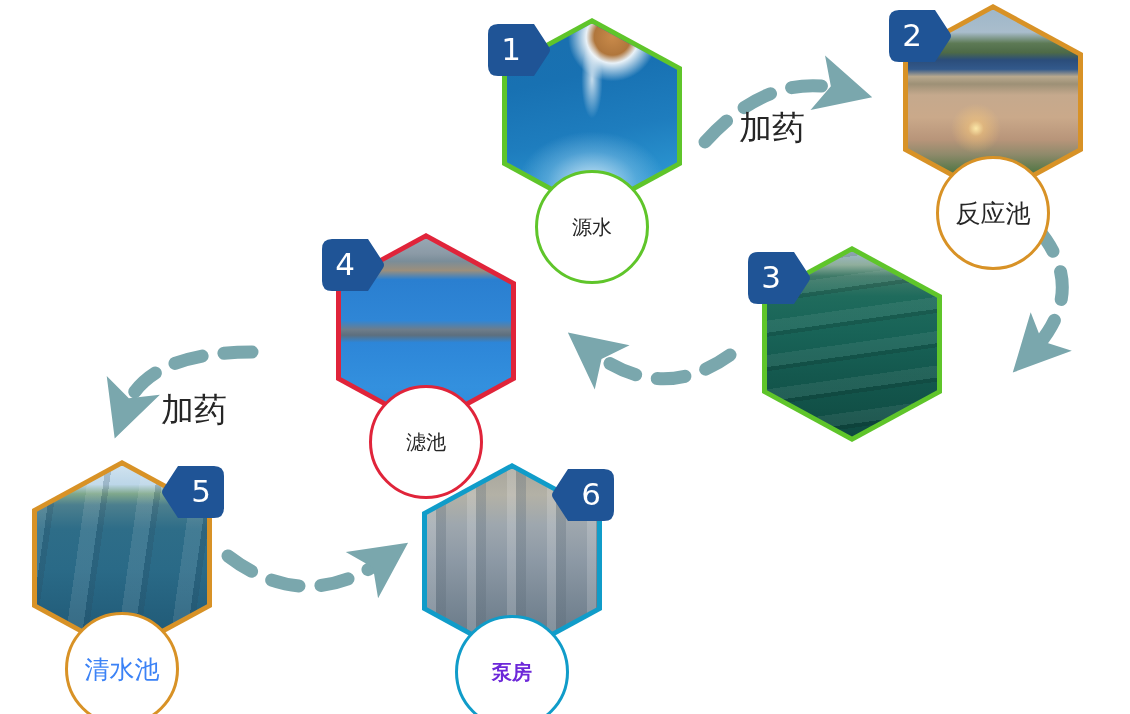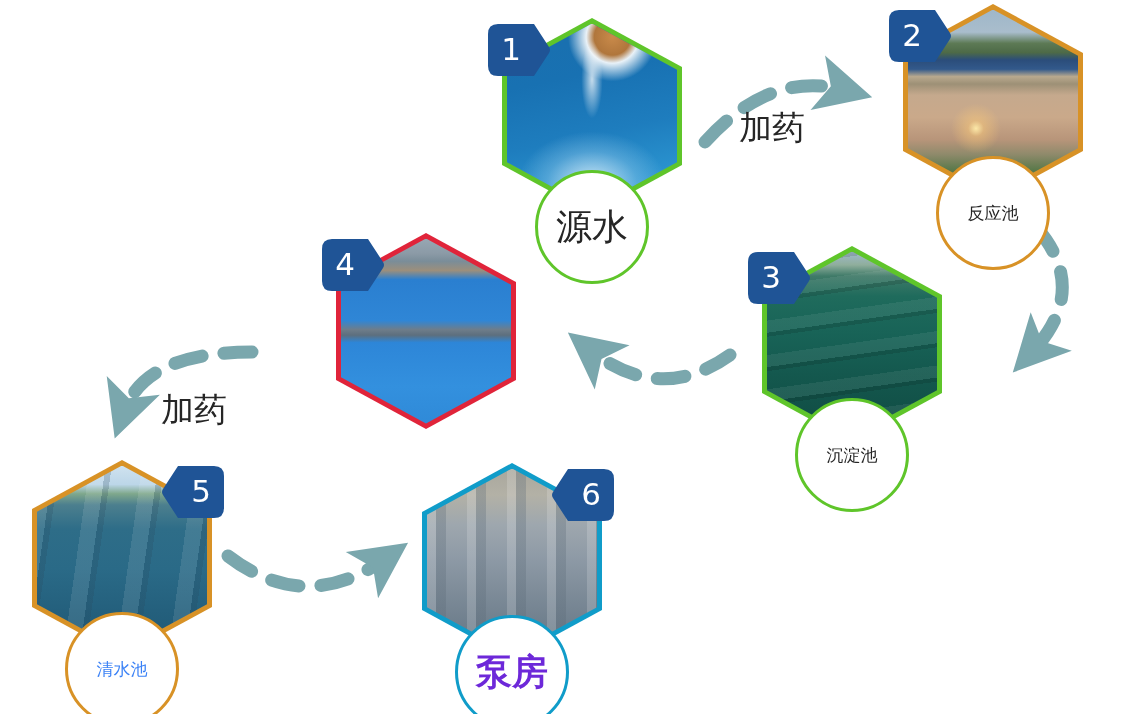--- a/index.html
+++ b/index.html
@@ -106,28 +106,28 @@
     border-radius: 50%;
     background: #ffffff;
     border: 3px solid #999;
     box-sizing: border-box;
     display: flex;
     align-items: center;
     justify-content: center;
     z-index: 6;
   }
   .label-circle .label-text {
-    font-size: 17px;
+    font-size: 25px;
     color: #262626;
     font-weight: 500;
     letter-spacing: 0px;
     white-space: nowrap;
     font-family: "DejaVu Sans", "Liberation Sans", sans-serif;
   }
-  .label-circle.narrow .label-text { font-size: 36px; }
+  .label-circle.narrow .label-text { font-size: 20px; }
 
   
   .arrow-label {
     position: absolute;
     font-size: 33px;
     color: #262626;
     font-family: "DejaVu Sans", "Liberation Sans", sans-serif;
     white-space: nowrap;
   }
 </style>
@@ -198,36 +198,36 @@
           <div class="hex-inner">
             <div class="hex-img" style="background-image: repeating-linear-gradient(172deg, rgba(255, 255, 255, 0.07) 0px, rgba(255, 255, 255, 0.07) 12px, rgba(0, 0, 0, 0.12) 12px, rgba(0, 0, 0, 0.12) 16px, rgba(0, 0, 0, 0) 16px, rgba(0, 0, 0, 0) 34px), linear-gradient(rgb(159, 185, 204) 0%, rgb(143, 174, 156) 7%, rgb(63, 122, 104) 13%, rgb(31, 107, 92) 24%, rgb(24, 99, 87) 44%, rgb(20, 88, 78) 66%, rgb(17, 80, 71) 86%, rgb(14, 72, 64) 100%);"></div>
           </div>
         </div>
         <div class="badge left">
           <svg class="badge-shape" viewBox="0 0 62 52">
             <path d="M 10 0 L 46 0 L 61 23 Q 63 26 61 29 L 46 52 L 10 52 Q 0 52 0 42 L 0 10 Q 0 0 10 0 Z" fill="#1f5496"></path>
           </svg>
           <div class="badge-num" style="color: rgb(255, 255, 255);">3</div>
         </div>
-        <div class="label-circle" style="border-color: rgb(95, 197, 42);">
-          <div class="label-text" style="color: rgb(38, 38, 38);">沉淀池</div>
-        </div>
       </div>
       <div class="node" style="left: 326px; top: 233px;">
         <div class="hex-wrap">
           <div class="hex-outer" style="background: rgb(224, 36, 58);"></div>
           <div class="hex-inner">
             <div class="hex-img" style="background-image: linear-gradient(rgb(151, 167, 179) 0%, rgb(139, 154, 166) 8%, rgb(122, 141, 153) 12%, rgb(156, 143, 124) 17%, rgb(42, 127, 208) 22%, rgb(47, 134, 214) 44%, rgb(110, 125, 138) 49%, rgb(93, 111, 126) 52%, rgb(45, 134, 216) 56%, rgb(51, 144, 222) 80%, rgb(47, 138, 216) 100%);"></div>
           </div>
         </div>
         <div class="badge left">
           <svg class="badge-shape" viewBox="0 0 62 52">
             <path d="M 10 0 L 46 0 L 61 23 Q 63 26 61 29 L 46 52 L 10 52 Q 0 52 0 42 L 0 10 Q 0 0 10 0 Z" fill="#1f5496"></path>
           </svg>
           <div class="badge-num" style="color: rgb(255, 255, 255);">4</div>
+        </div>
+        <div class="label-circle narrow" style="border-color: rgb(224, 36, 58);">
+          <div class="label-text" style="color: rgb(38, 38, 38);">滤池</div>
         </div>
       </div>
       <div class="node" style="left: 22px; top: 460px;">
         <div class="hex-wrap">
           <div class="hex-outer" style="background: rgb(216, 146, 38);"></div>
           <div class="hex-inner">
             <div class="hex-img" style="background-image: repeating-linear-gradient(98deg, rgba(255, 255, 255, 0.1) 0px, rgba(255, 255, 255, 0.1) 16px, rgba(40, 70, 90, 0.22) 16px, rgba(40, 70, 90, 0.22) 22px, rgba(0, 0, 0, 0) 22px, rgba(0, 0, 0, 0) 52px), linear-gradient(rgb(207, 226, 239) 0%, rgb(188, 214, 232) 10%, rgb(127, 168, 140) 15%, rgb(76, 127, 142) 21%, rgb(46, 109, 136) 34%, rgb(42, 106, 135) 56%, rgb(36, 96, 125) 78%, rgb(31, 88, 116) 100%);"></div>
           </div>
         </div>
         <div class="badge right">

